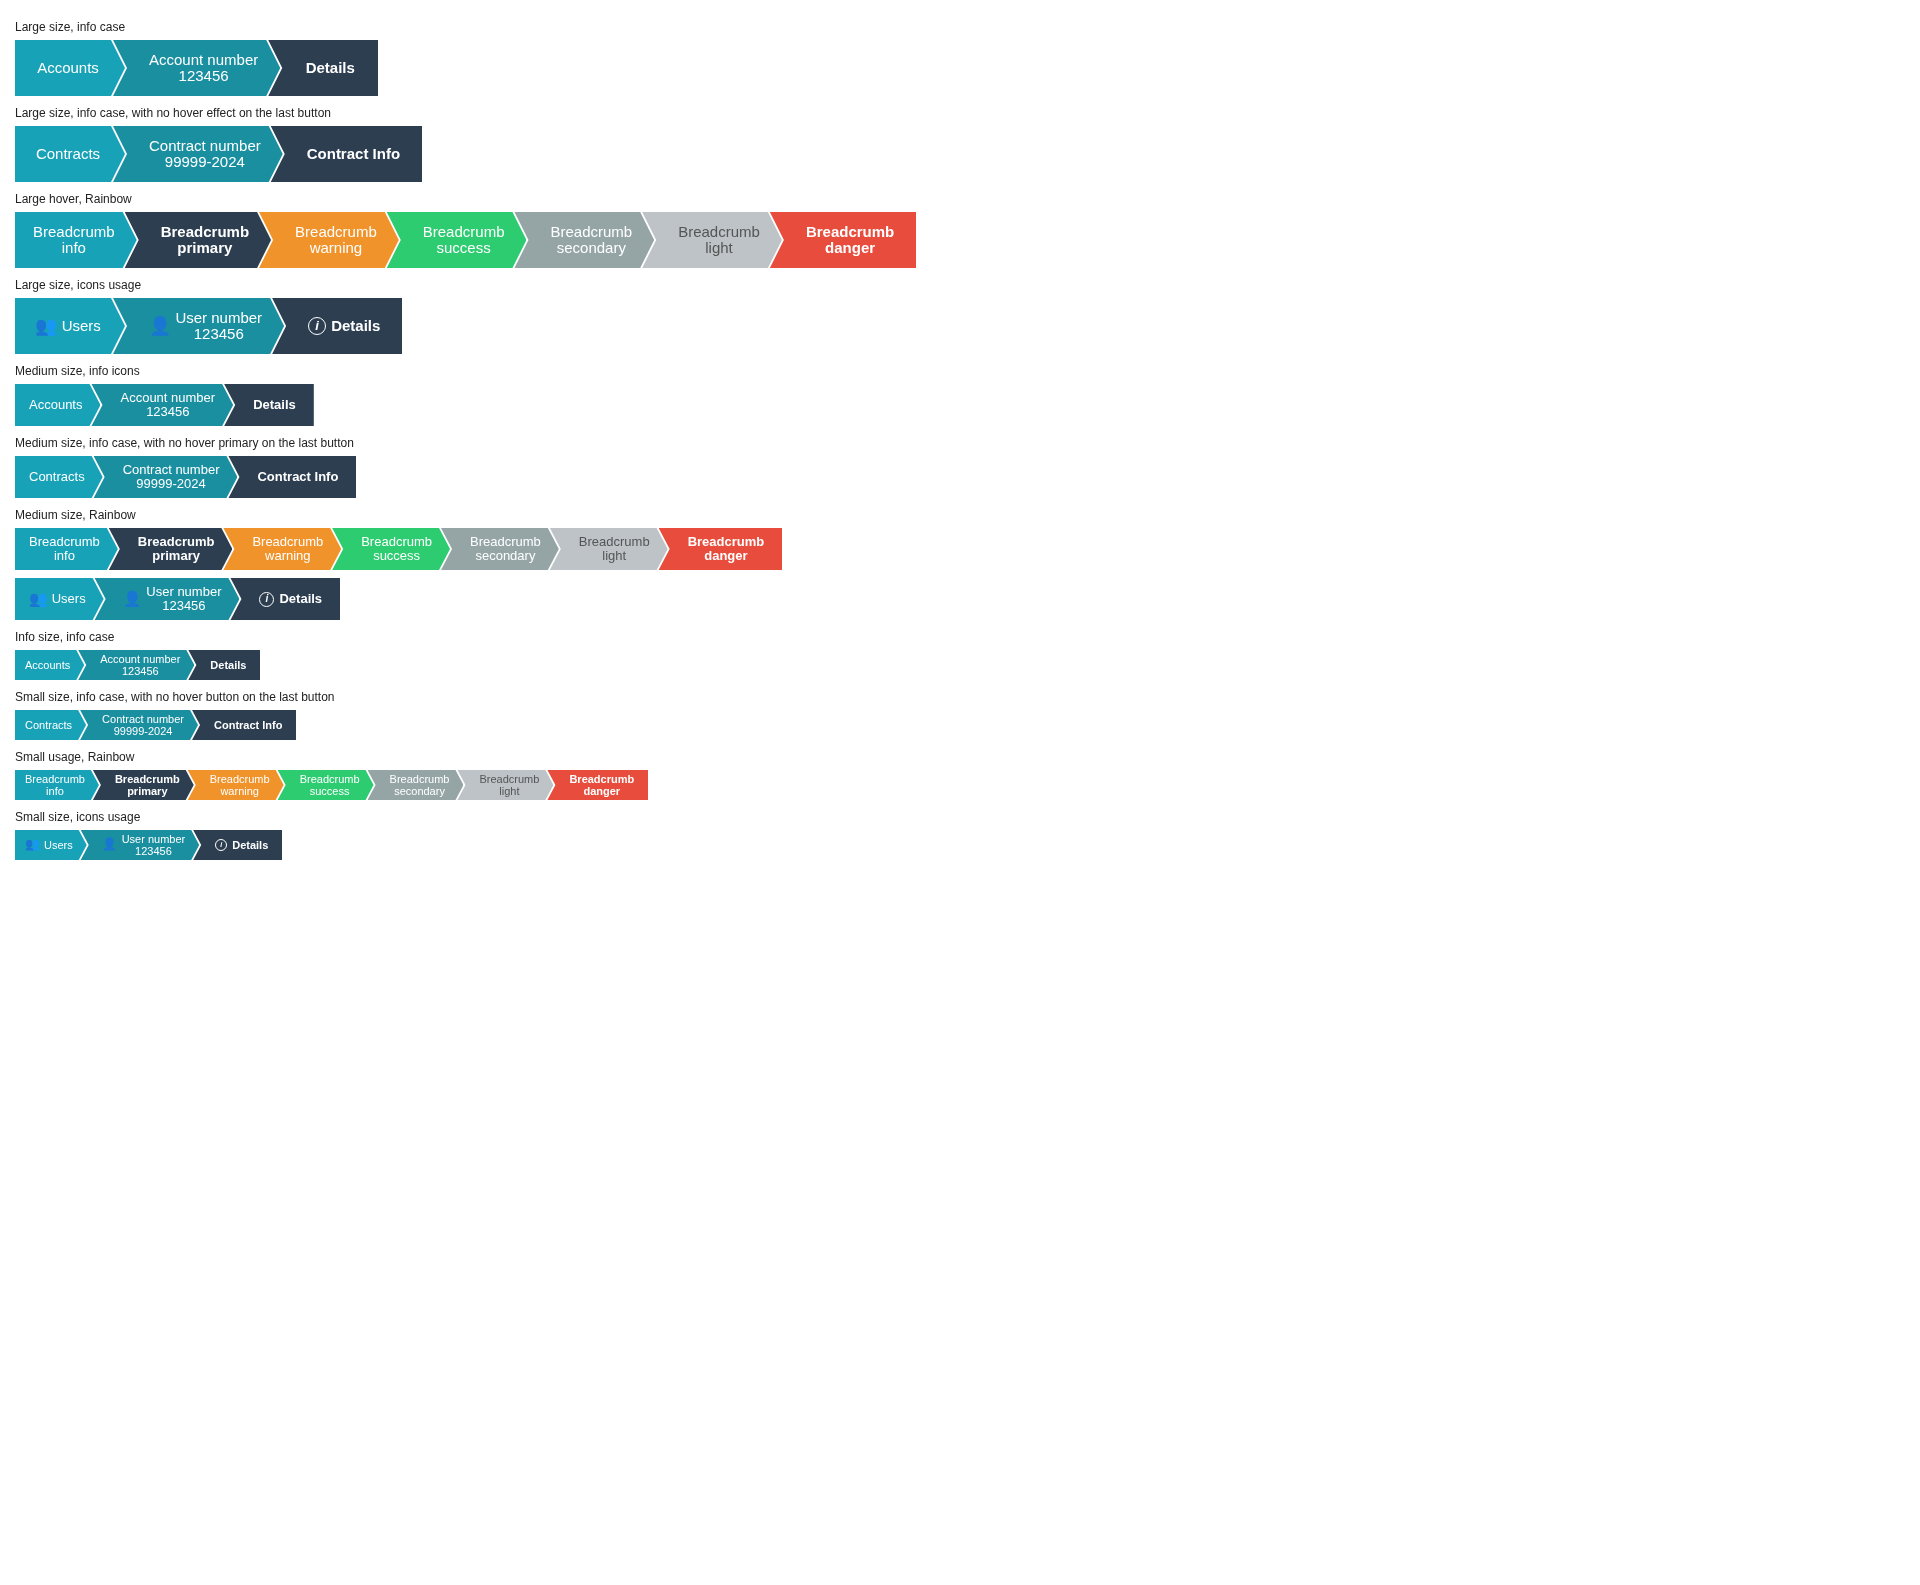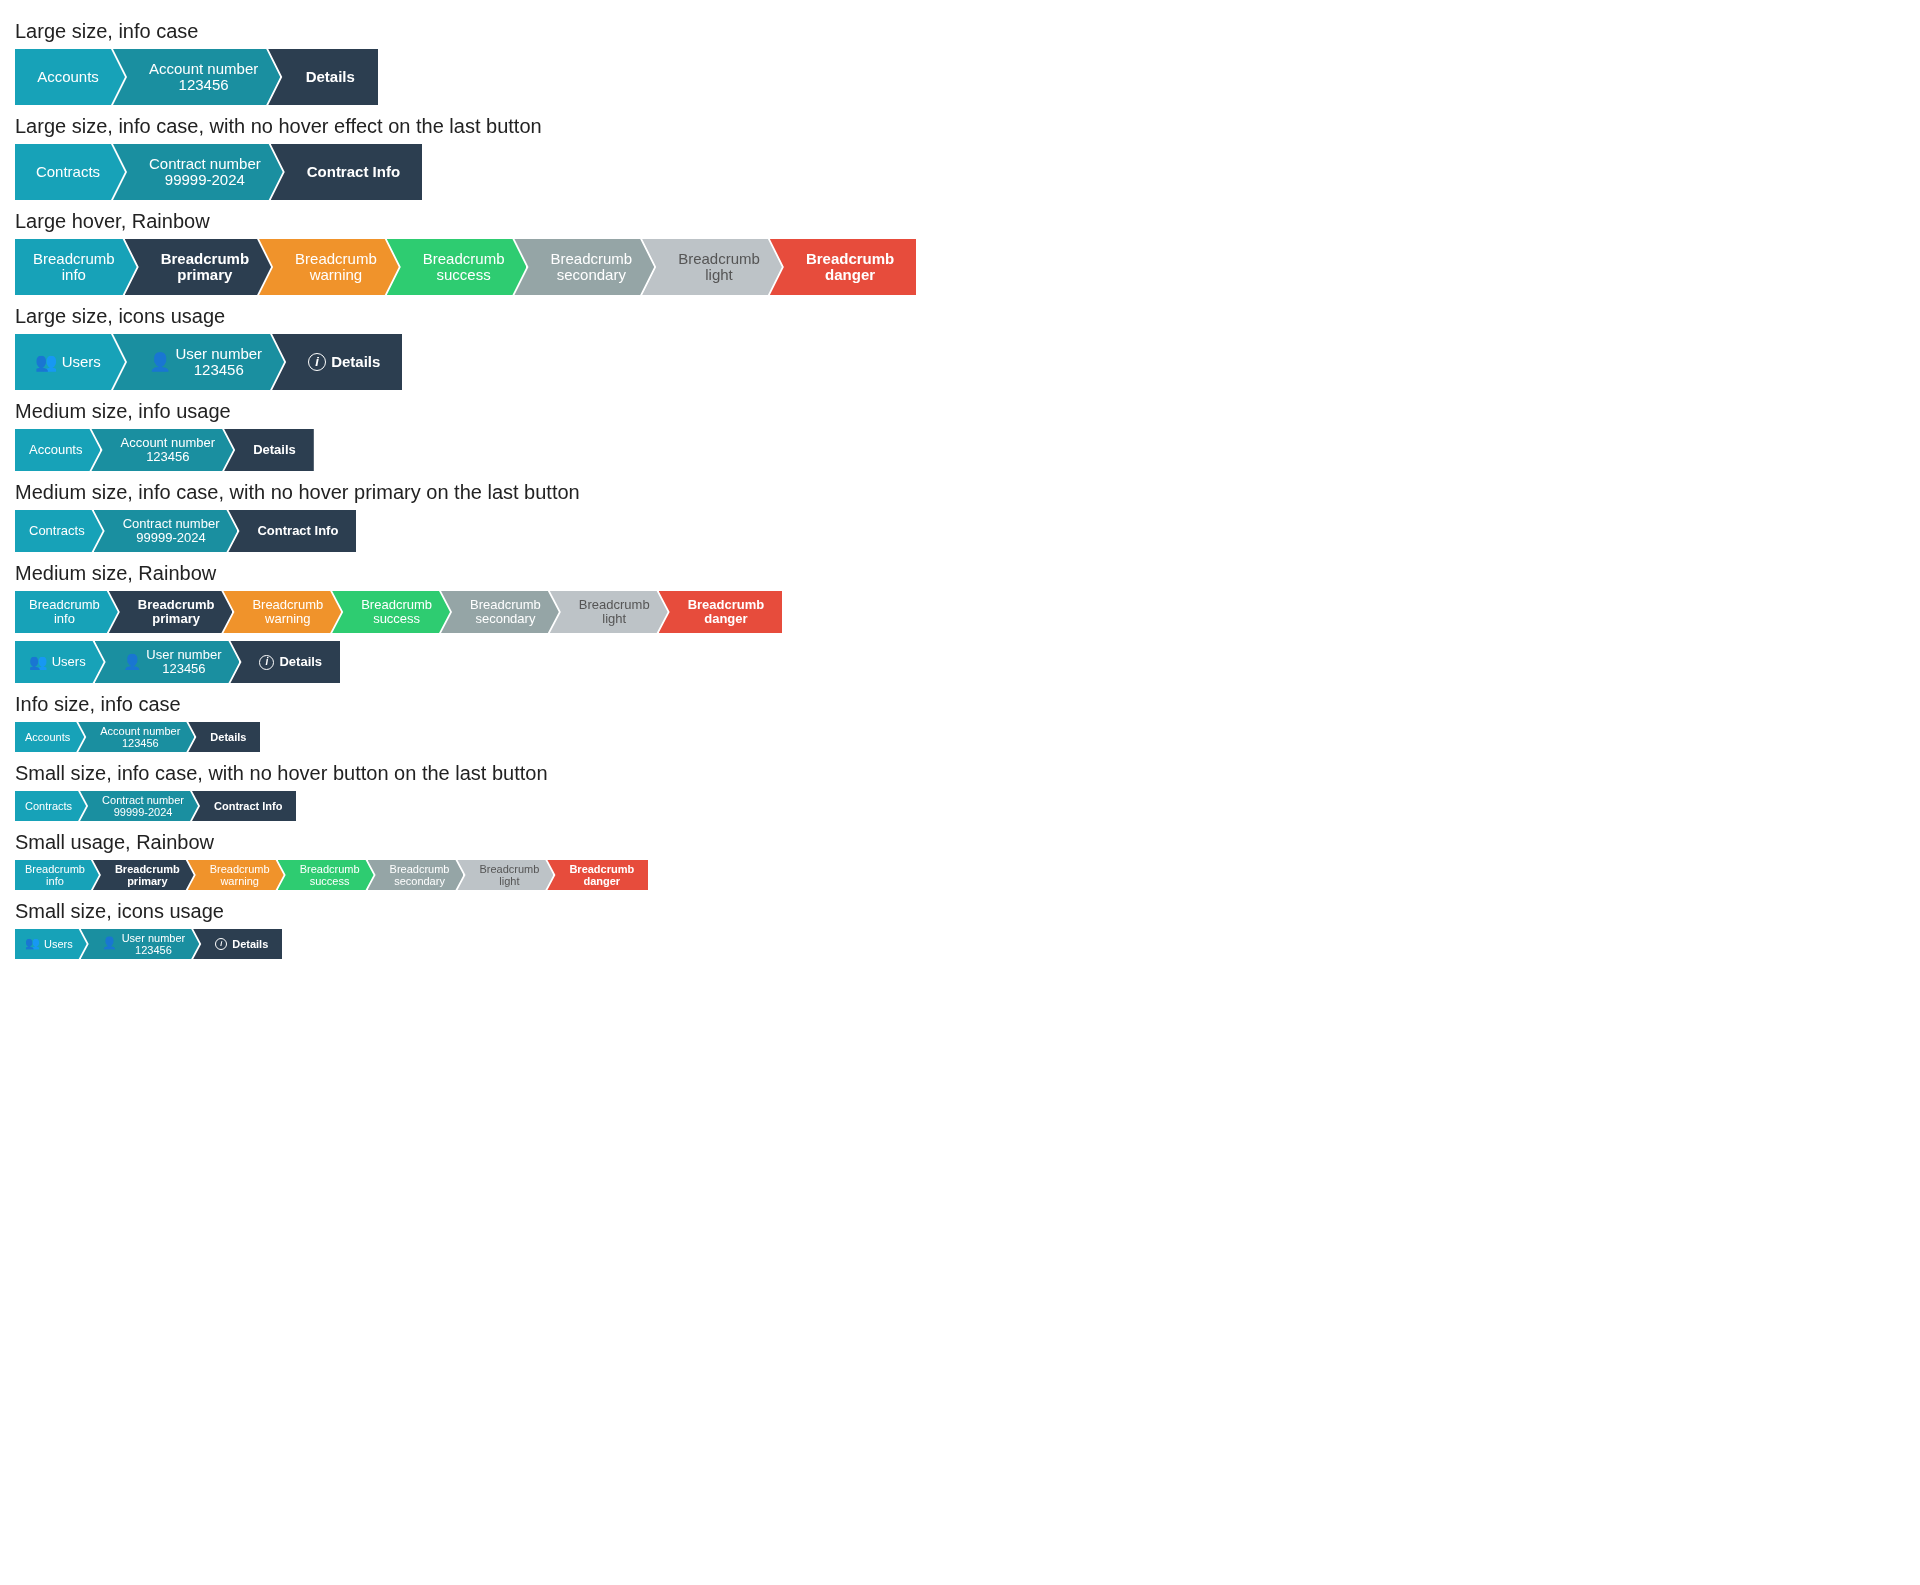--- a/index.html
+++ b/index.html
@@ -4,21 +4,21 @@
   <style>
     * { box-sizing: border-box; margin: 0; padding: 0; }
     body {
       background: #fff;
       font-family: Arial, sans-serif;
       padding: 10px 15px;
       color: #222;
     }
 
     .section-label {
-      font-size: 20px;
+      font-size: 12px;
       color: #222;
       margin: 10px 0 6px 0;
       font-weight: normal;
     }
 
     
     .breadcrumb-trail {
       display: flex;
       align-items: stretch;
       margin-bottom: 6px;
@@ -114,21 +114,21 @@
         <span style="display:flex;flex-direction:column;align-items:center;line-height:1.1;">
           <span>User number</span>
           <span>123456</span>
         </span>
       </div>
       <div style="display: inline-flex; align-items: center; justify-content: center; background: rgb(44, 62, 80); color: rgb(255, 255, 255); height: 56px; min-width: 110px; padding: 4px 22px 4px 36px; font-size: 15px; clip-path: polygon(0px 0px, 100% 0px, 100% 100%, 0px 100%, 14px 50%); margin-left: -12px; position: relative; z-index: 1; cursor: pointer; text-align: center; font-weight: bold; line-height: 1.15; white-space: nowrap;">
         <span style="display:inline-flex;align-items:center;justify-content:center;width:18px;height:18px;border-radius:50%;border:1.5px solid #fff;color:#fff;font-size:13px;font-style:italic;font-weight:bold;margin-right:5px;">i</span>
         <span>Details</span>
       </div>
     </div>
-    <div class="section-label">Medium size, info usage</div>
+    <div class="section-label">Medium size, info icons</div>
     <div class="breadcrumb-trail" style="margin-bottom: 8px;">
       <div style="display: inline-flex; align-items: center; justify-content: center; background: rgb(23, 162, 184); color: rgb(255, 255, 255); height: 42px; min-width: 85px; padding: 4px 18px 4px 14px; font-size: 13px; clip-path: polygon(0px 0px, calc(100% - 11px) 0px, 100% 50%, calc(100% - 11px) 100%, 0px 100%); margin-left: 0px; position: relative; z-index: 3; cursor: pointer; text-align: center; font-weight: normal; line-height: 1.15; white-space: nowrap;">
         <span>Accounts</span>
       </div>
       <div style="display: inline-flex; align-items: center; justify-content: center; background: rgb(26, 143, 160); color: rgb(255, 255, 255); height: 42px; min-width: 85px; padding: 4px 18px 4px 29px; font-size: 13px; clip-path: polygon(0px 0px, calc(100% - 11px) 0px, 100% 50%, calc(100% - 11px) 100%, 0px 100%, 11px 50%); margin-left: -9px; position: relative; z-index: 2; cursor: pointer; text-align: center; font-weight: normal; line-height: 1.15; white-space: nowrap;">
         <span style="display:flex;flex-direction:column;align-items:center;line-height:1.1;">
           <span>Account number</span>
           <span>123456</span>
         </span>
       </div>

